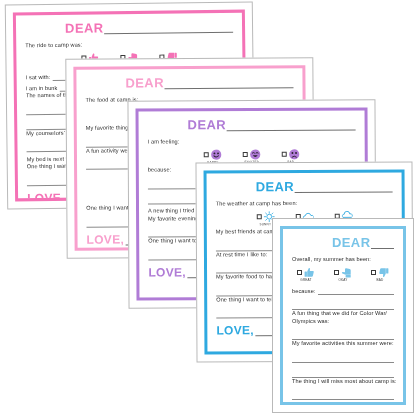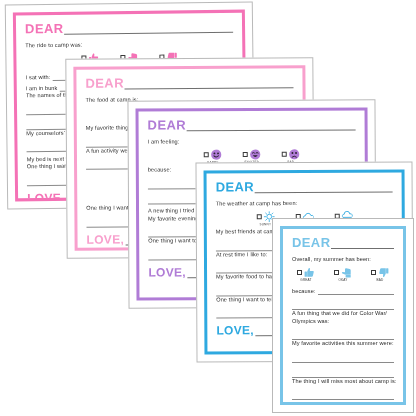--- a/index.html
+++ b/index.html
@@ -22,20 +22,21 @@
     overflow:hidden;
   }
   .dear-row{display:flex;align-items:flex-end;gap:0px;margin-bottom:7px;}
   .dear{
     color:var(--accent);
     font-size:13px;
     font-weight:bold;
     letter-spacing:.4px;
     line-height:1;
     white-space:nowrap;
+    margin-left:40px;
   }
   .dear-line{flex:1;border-bottom:1px solid #6f6f6f;height:11px;margin-left:1px;}
 
   .q{font-size:5.6px;color:#2b2b2b;line-height:1.35;white-space:nowrap;letter-spacing:.1px;}
   .blank{border-bottom:1px solid #8a8a8a;height:9px;margin-top:1px;}
   .blank.tall{height:13px;}
   .qline{display:flex;align-items:flex-end;gap:2px;}
   .qline .q{flex:0 0 auto;}
   .qline .blank{flex:1 1 auto;}
 

